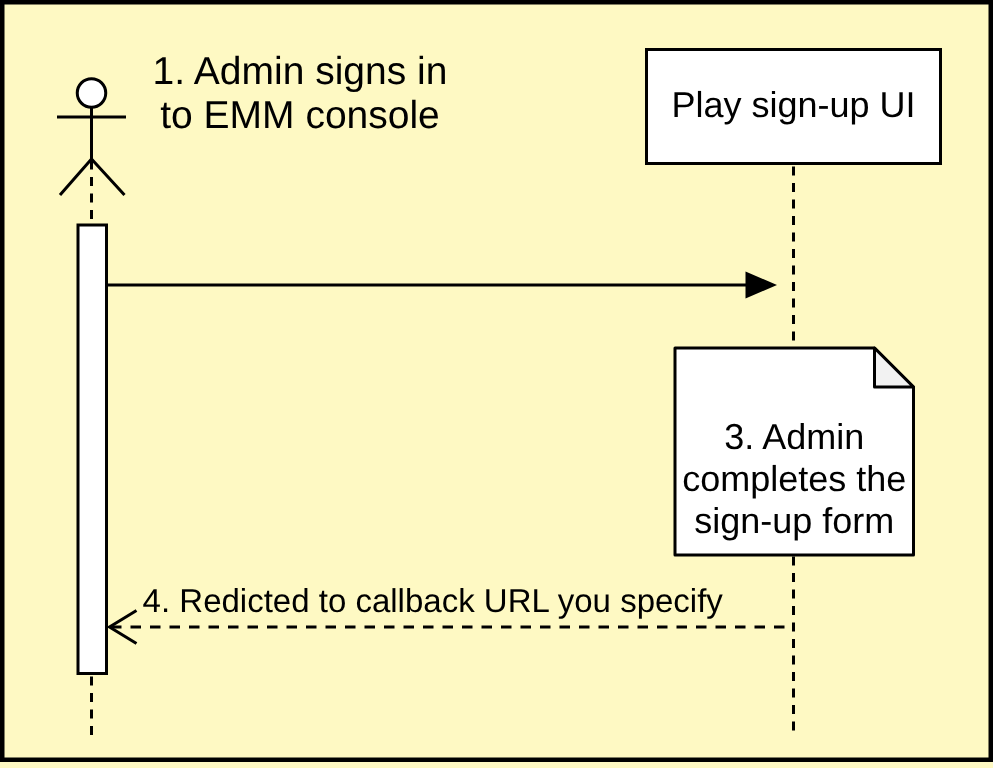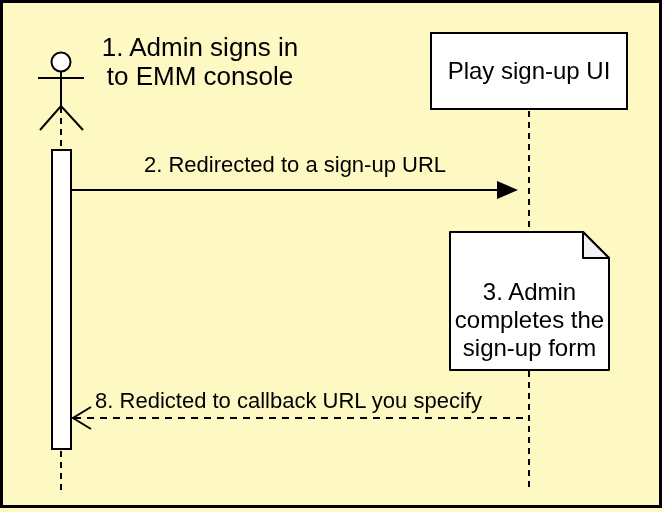--- a/index.html
+++ b/index.html
@@ -123,21 +123,20 @@
     </g>
   </svg>
 
   <div class="label step-title">1. Admin signs in
 to EMM console</div>
 
   <div class="participant-box">
     <span>Play sign-up UI</span>
   </div>
 
-  <div class="label msg2-label">2. Redirected to a sign-up URL</div>
 
   <div class="label note-label">3. Admin
 completes the
 sign-up form</div>
 
-  <div class="label msg4-label">8. Redicted to callback URL you specify</div>
+  <div class="label msg4-label">4. Redicted to callback URL you specify</div>
 
 </div>
 
 </body></html>

